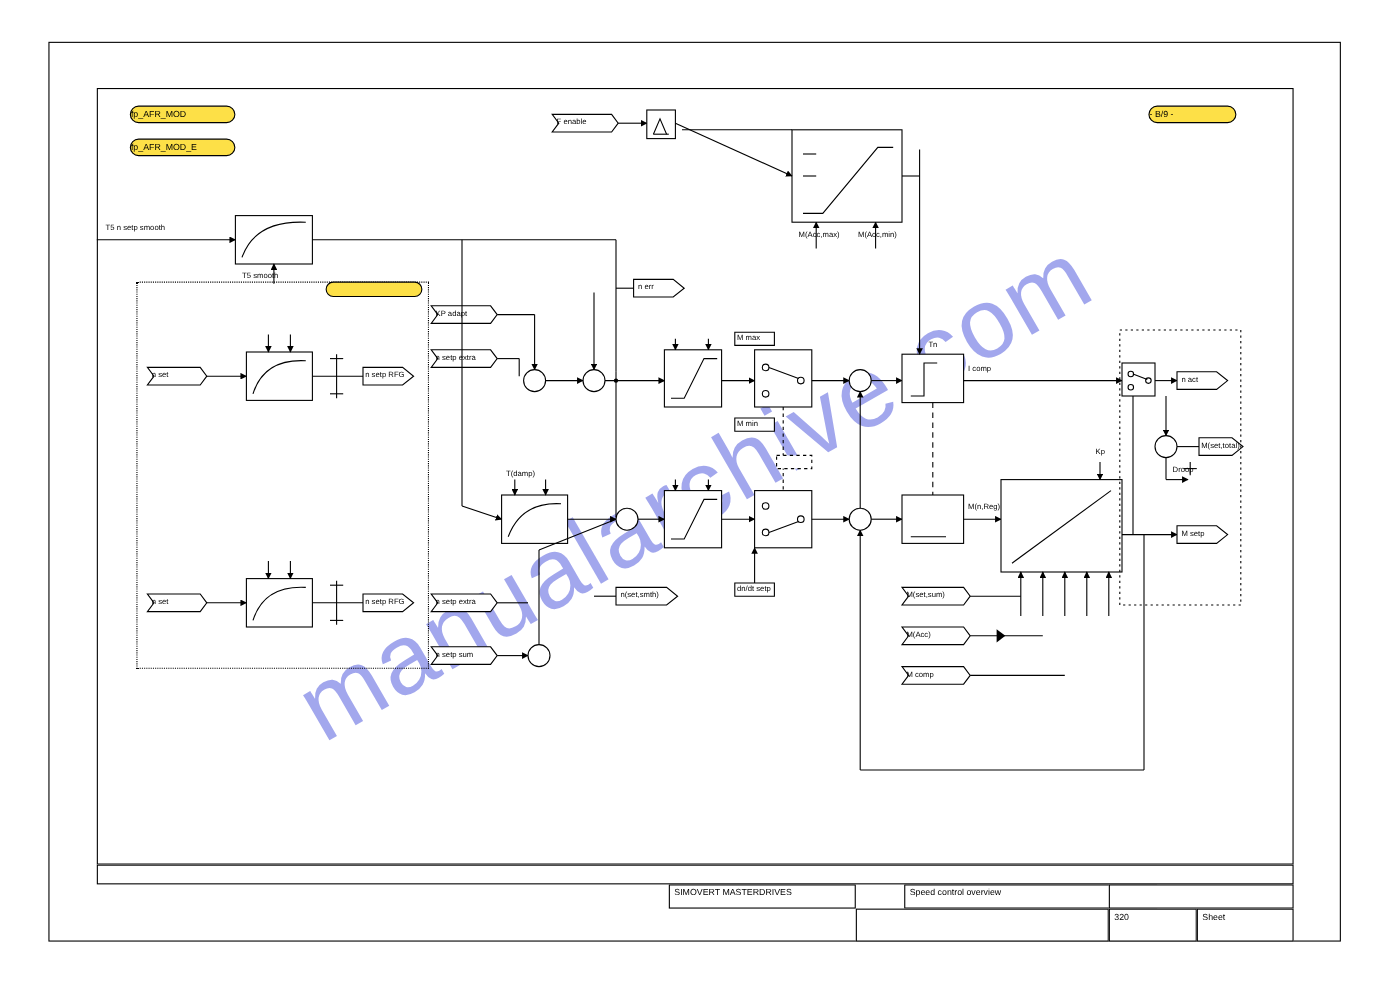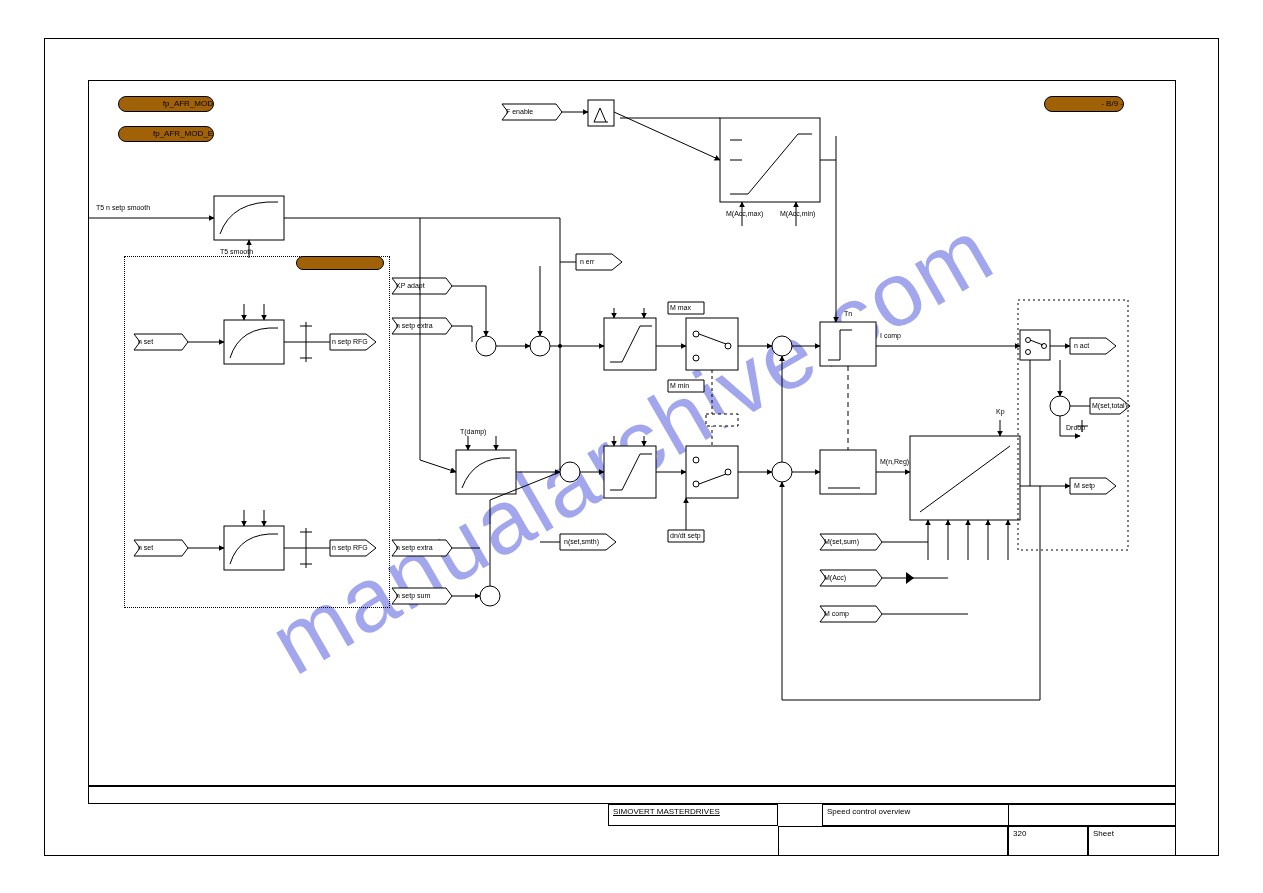--- a/index.html
+++ b/index.html
@@ -23,24 +23,24 @@
   
   .dotted {
     position: absolute;
     border: 1px dotted #000;
     box-sizing: border-box;
   }
   
   .pill {
     position: absolute;
     border: 1px solid #000;
-    background: #a16207;
+    background: #fde047;
     border-radius: 999px;
     box-sizing: border-box;
-    text-align: right;
+    text-align: left;
     line-height: 14px;
     font-size: 8px;
   }
   
   .lbl {
     position: absolute;
     font-size: 7px;
     color: #000;
     white-space: nowrap;
   }
@@ -327,20 +327,20 @@
   <span class="lbl" style="left:1074px; top:342px;">n act</span>
   <span class="lbl" style="left:1092px; top:402px;">M(set,total)</span>
   <span class="lbl" style="left:1066px; top:424px;">Droop</span>
   <span class="lbl" style="left:996px; top:408px;">Kp</span>
   <span class="lbl" style="left:844px; top:310px;">Tn</span>
   <span class="lbl" style="left:460px; top:428px;">T(damp)</span>
   <span class="lbl" style="left:726px; top:210px;">M(Acc,max)</span>
   <span class="lbl" style="left:780px; top:210px;">M(Acc,min)</span>
 
   <div class="cell" style="left:88px; top:786px; width:1088px; height:18px;"></div>
-  <div class="cell" style="left:608px; top:804px; width:170px; height:22px;text-decoration:underline;">SIMOVERT MASTERDRIVES</div>
+  <div class="cell" style="left:608px; top:804px; width:170px; height:22px;">SIMOVERT MASTERDRIVES</div>
   <div class="cell" style="left:822px; top:804px; width:230px; height:22px;">Speed control overview</div>
   <div class="cell" style="left:1008px; top:804px; width:168px; height:22px;"></div>
   <div class="cell" style="left:778px; top:826px; width:230px; height:30px;"></div>
   <div class="cell" style="left:1008px; top:826px; width:80px; height:30px;">320</div>
   <div class="cell" style="left:1088px; top:826px; width:88px; height:30px;">Sheet</div>
 
 </div>
 
 </body></html>

